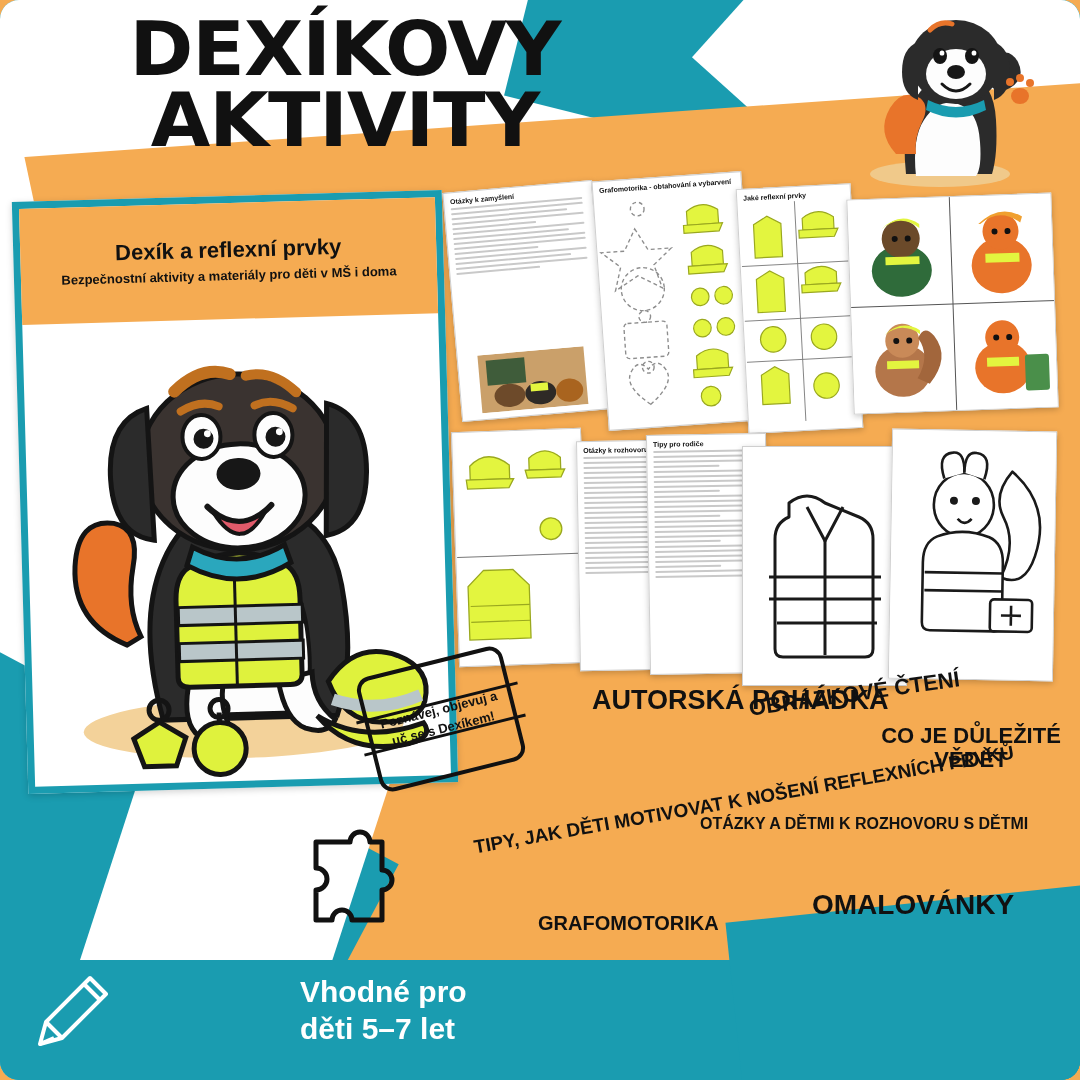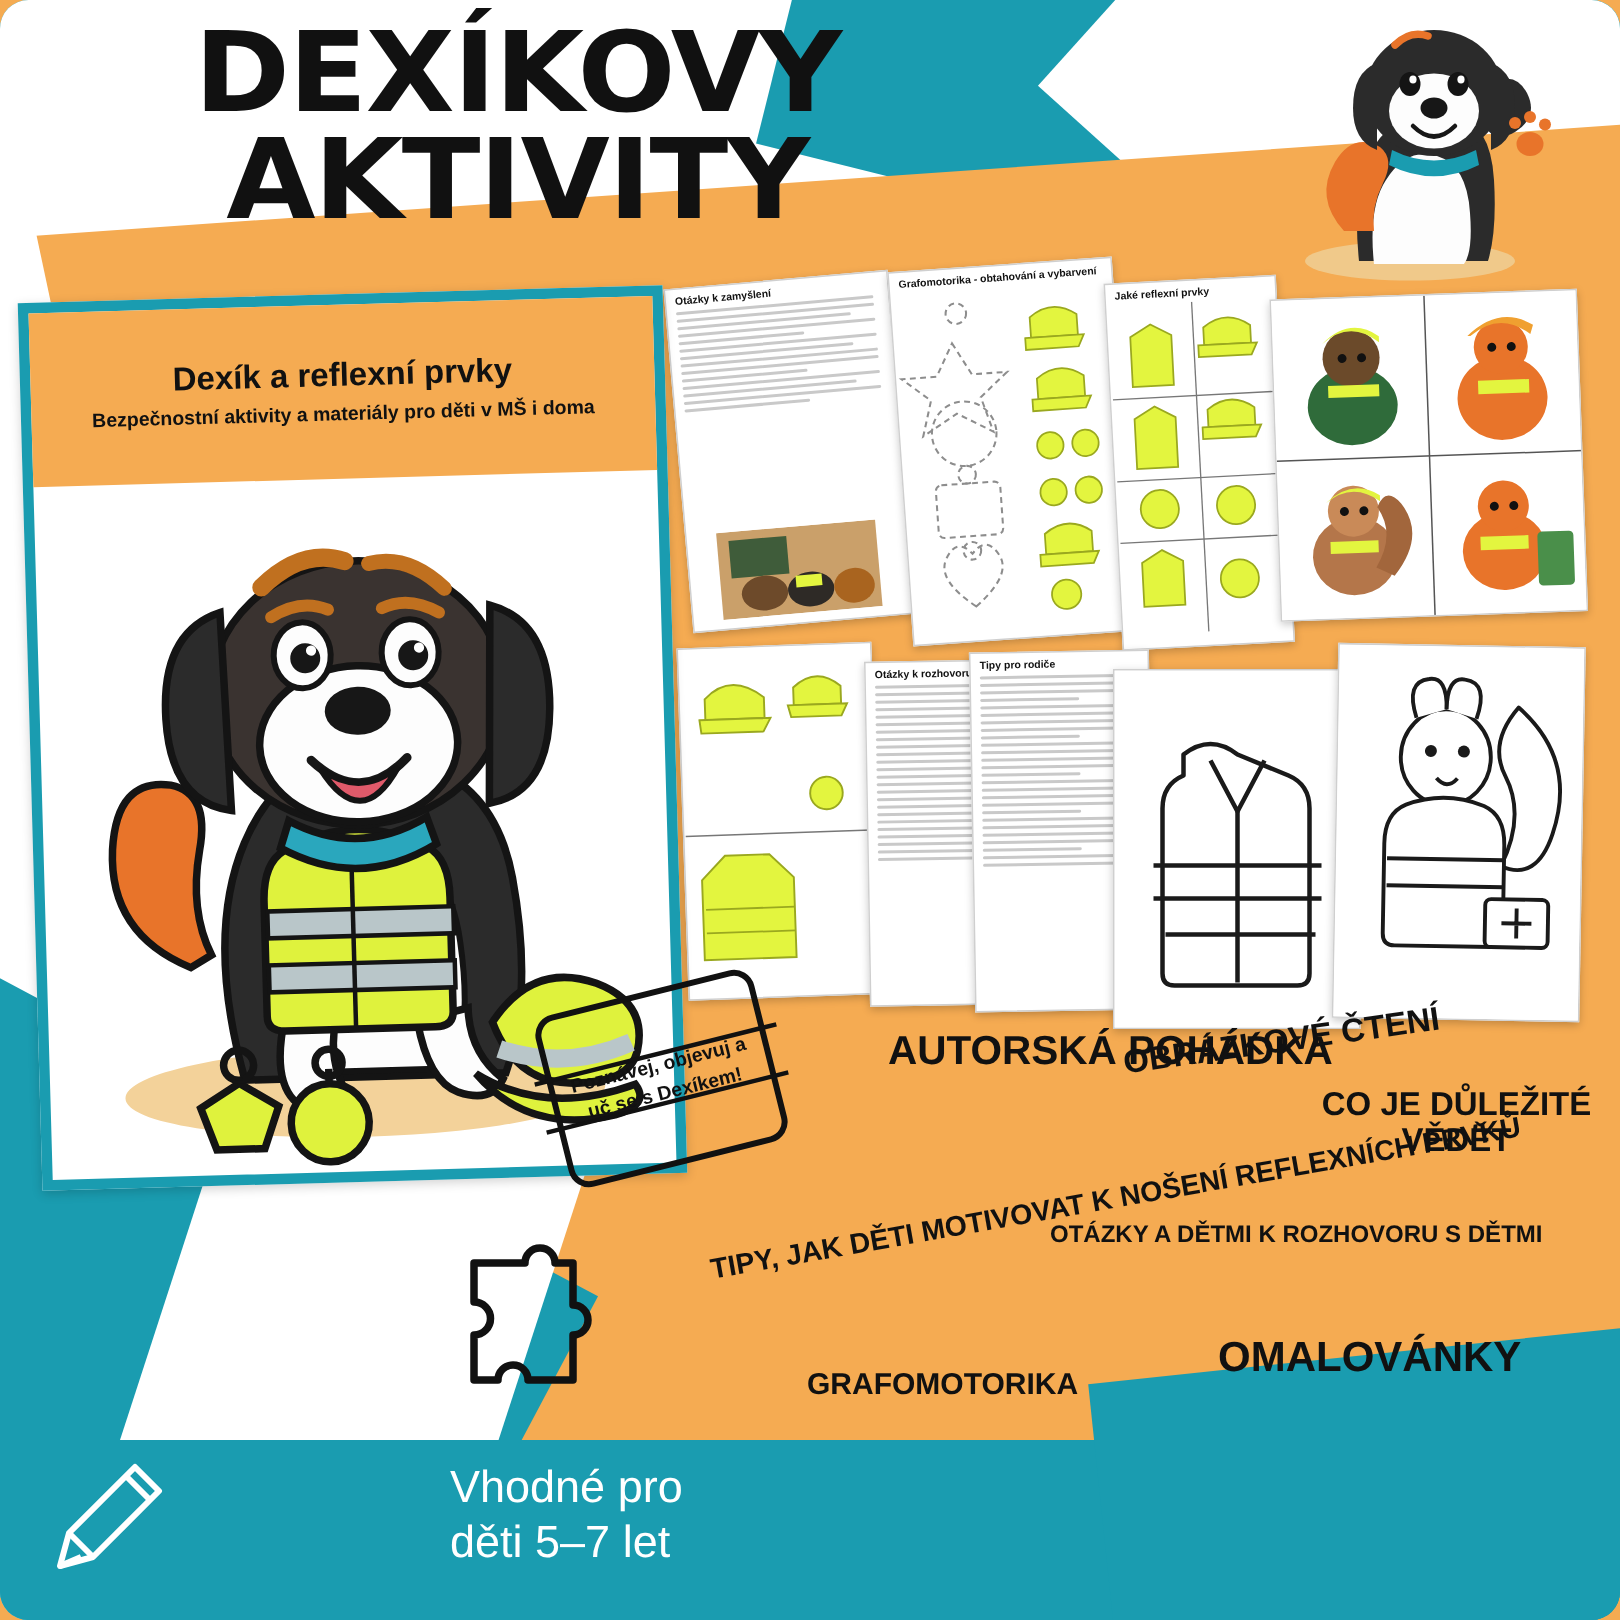--- a/index.html
+++ b/index.html
@@ -126,21 +126,21 @@
   .f-omalo{left:812px;top:890px;font-size:28px;}
 
   
   .puzzle{position:absolute;left:300px;top:828px;width:112px;height:112px;}
   
   .pencil{position:absolute;left:30px;top:968px;width:90px;height:90px;}
 
   
   .age{
     position:absolute;left:300px;top:974px;width:340px;color:#ffffff;
-    font-size:30px;font-weight:400;line-height:1.22;
+    font-size:30px;font-weight:700;line-height:1.22;
   }
 </style>
 </head>
 <body>
 
 <div class="stage">
 
   <div class="bg-teal-base"></div>
   <div class="bg-white-diag"></div>
   <div class="bg-teal-top-right"></div>

